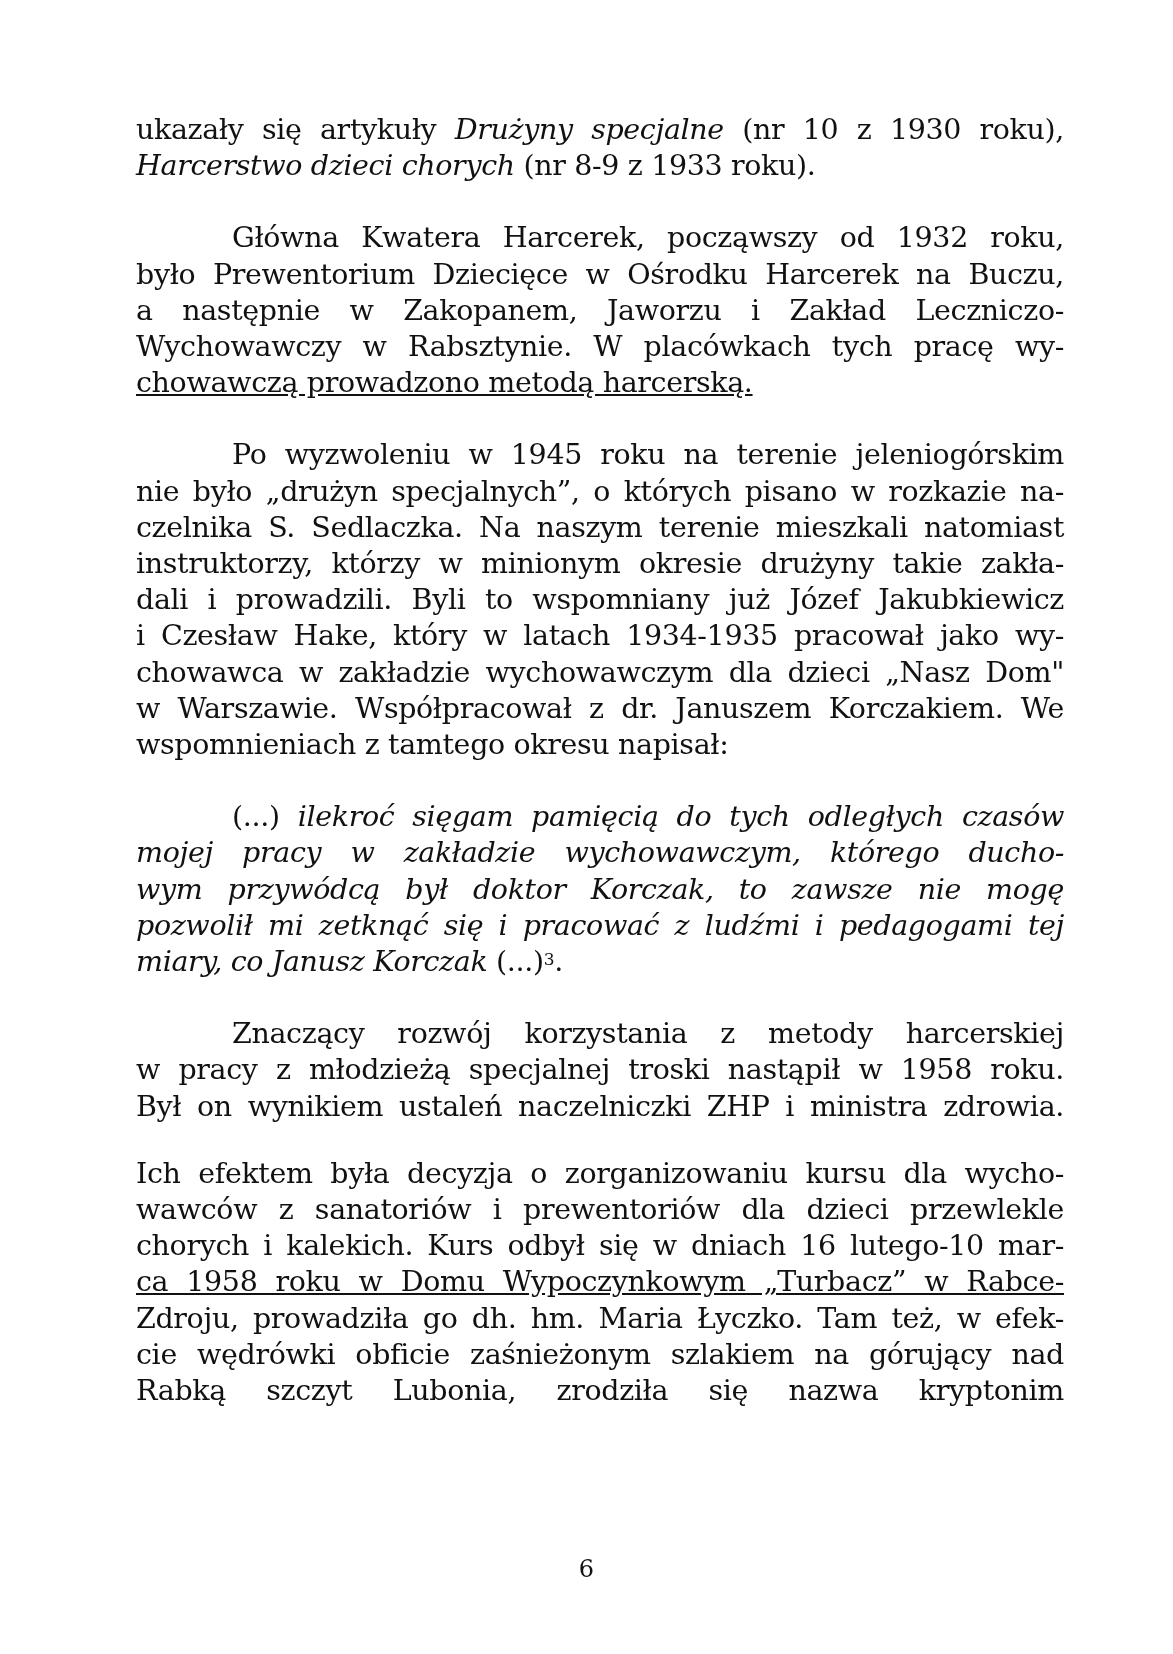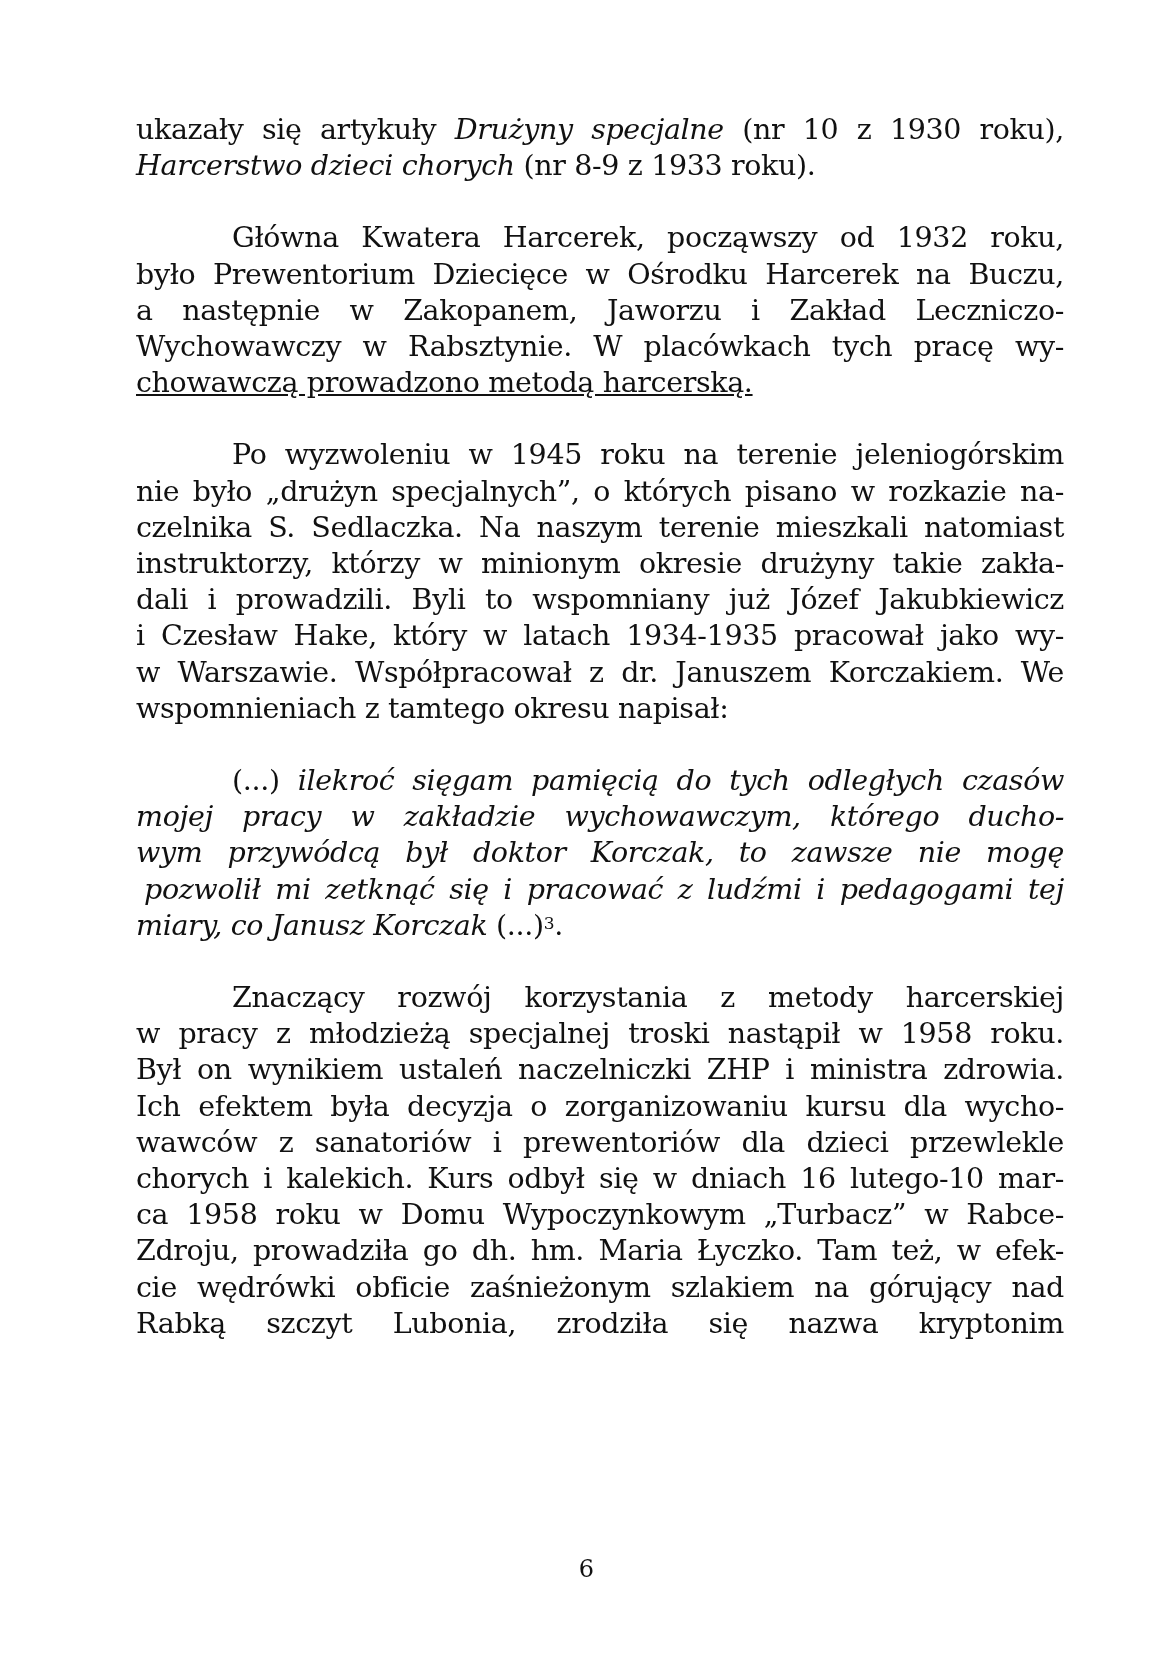--- a/index.html
+++ b/index.html
@@ -87,40 +87,41 @@
     <span class="line last" style="white-space: nowrap; text-decoration: underline;">chowawczą prowadzono metodą harcerską.</span>
   </p>
 
   <p class="para">
     <span class="line first" style="white-space: nowrap;">Po wyzwoleniu w 1945 roku na terenie jeleniogórskim</span>
     <span class="line" style="white-space: nowrap;">nie było „drużyn specjalnych”, o których pisano w rozkazie na-</span>
     <span class="line" style="white-space: nowrap;">czelnika S. Sedlaczka. Na naszym terenie mieszkali natomiast</span>
     <span class="line" style="white-space: nowrap;">instruktorzy, którzy w minionym okresie drużyny takie zakła-</span>
     <span class="line" style="white-space: nowrap;">dali i prowadzili. Byli to wspomniany już Józef Jakubkiewicz</span>
     <span class="line" style="white-space: nowrap;">i Czesław Hake, który w latach 1934-1935 pracował jako wy-</span>
+    <span class="line" style="white-space: nowrap;">chowawca w zakładzie wychowawczym dla dzieci „Nasz Dom"</span>
     <span class="line" style="white-space: nowrap;">w Warszawie. Współpracował z dr. Januszem Korczakiem. We</span>
     <span class="line last" style="white-space: nowrap;">wspomnieniach z tamtego okresu napisał:</span>
   </p>
 
   <p class="para quote">
     <span class="line first" style="white-space: nowrap;"><span class="ellipsis">(...)</span><span> ilekroć sięgam pamięcią do tych odległych czasów</span></span>
     <span class="line" style="white-space: nowrap;">mojej pracy w zakładzie wychowawczym, którego ducho-</span>
     <span class="line" style="white-space: nowrap;">wym przywódcą był doktor Korczak, to zawsze nie mogę</span>
-    <span class="line" style="white-space: nowrap; margin-left: 8px;">pozwolił mi zetknąć się i pracować z ludźmi i pedagogami tej</span>
+    <span class="line" style="white-space: nowrap;">pozwolił mi zetknąć się i pracować z ludźmi i pedagogami tej</span>
     <span class="line last" style="white-space: nowrap;"><span>miary, co Janusz Korczak</span><span class="ellipsis"> (...)</span><sup class="fn">3</sup><span class="ellipsis">.</span></span>
   </p>
 
   <p class="para">
     <span class="line first" style="white-space: nowrap;">Znaczący rozwój korzystania z metody harcerskiej</span>
     <span class="line" style="white-space: nowrap;">w pracy z młodzieżą specjalnej troski nastąpił w 1958 roku.</span>
     <span class="line" style="white-space: nowrap;">Był on wynikiem ustaleń naczelniczki ZHP i ministra zdrowia.</span>
-    <span class="line" style="white-space: nowrap;">Ich efektem była decyzja o zorganizowaniu kursu dla wycho-</span>
+    <span class="line" style="white-space: nowrap; margin-top: 31px;">Ich efektem była decyzja o zorganizowaniu kursu dla wycho-</span>
     <span class="line" style="white-space: nowrap;">wawców z sanatoriów i prewentoriów dla dzieci przewlekle</span>
     <span class="line" style="white-space: nowrap;">chorych i kalekich. Kurs odbył się w dniach 16 lutego-10 mar-</span>
-    <span class="line" style="white-space: nowrap;">ca 1958 roku w Domu Wypoczynkowym „Turbacz” w Rabce-</span>
+    <span class="line" style="white-space: nowrap; text-decoration: underline;">ca 1958 roku w Domu Wypoczynkowym „Turbacz” w Rabce-</span>
     <span class="line" style="white-space: nowrap;">Zdroju, prowadziła go dh. hm. Maria Łyczko. Tam też, w efek-</span>
     <span class="line" style="white-space: nowrap;">cie wędrówki obficie zaśnieżonym szlakiem na górujący nad</span>
     <span class="line" style="white-space: nowrap;">Rabką szczyt Lubonia, zrodziła się nazwa kryptonim</span>
   </p>
 
 </div>
 
 <div class="page-number">6</div>
 
 </body></html>

